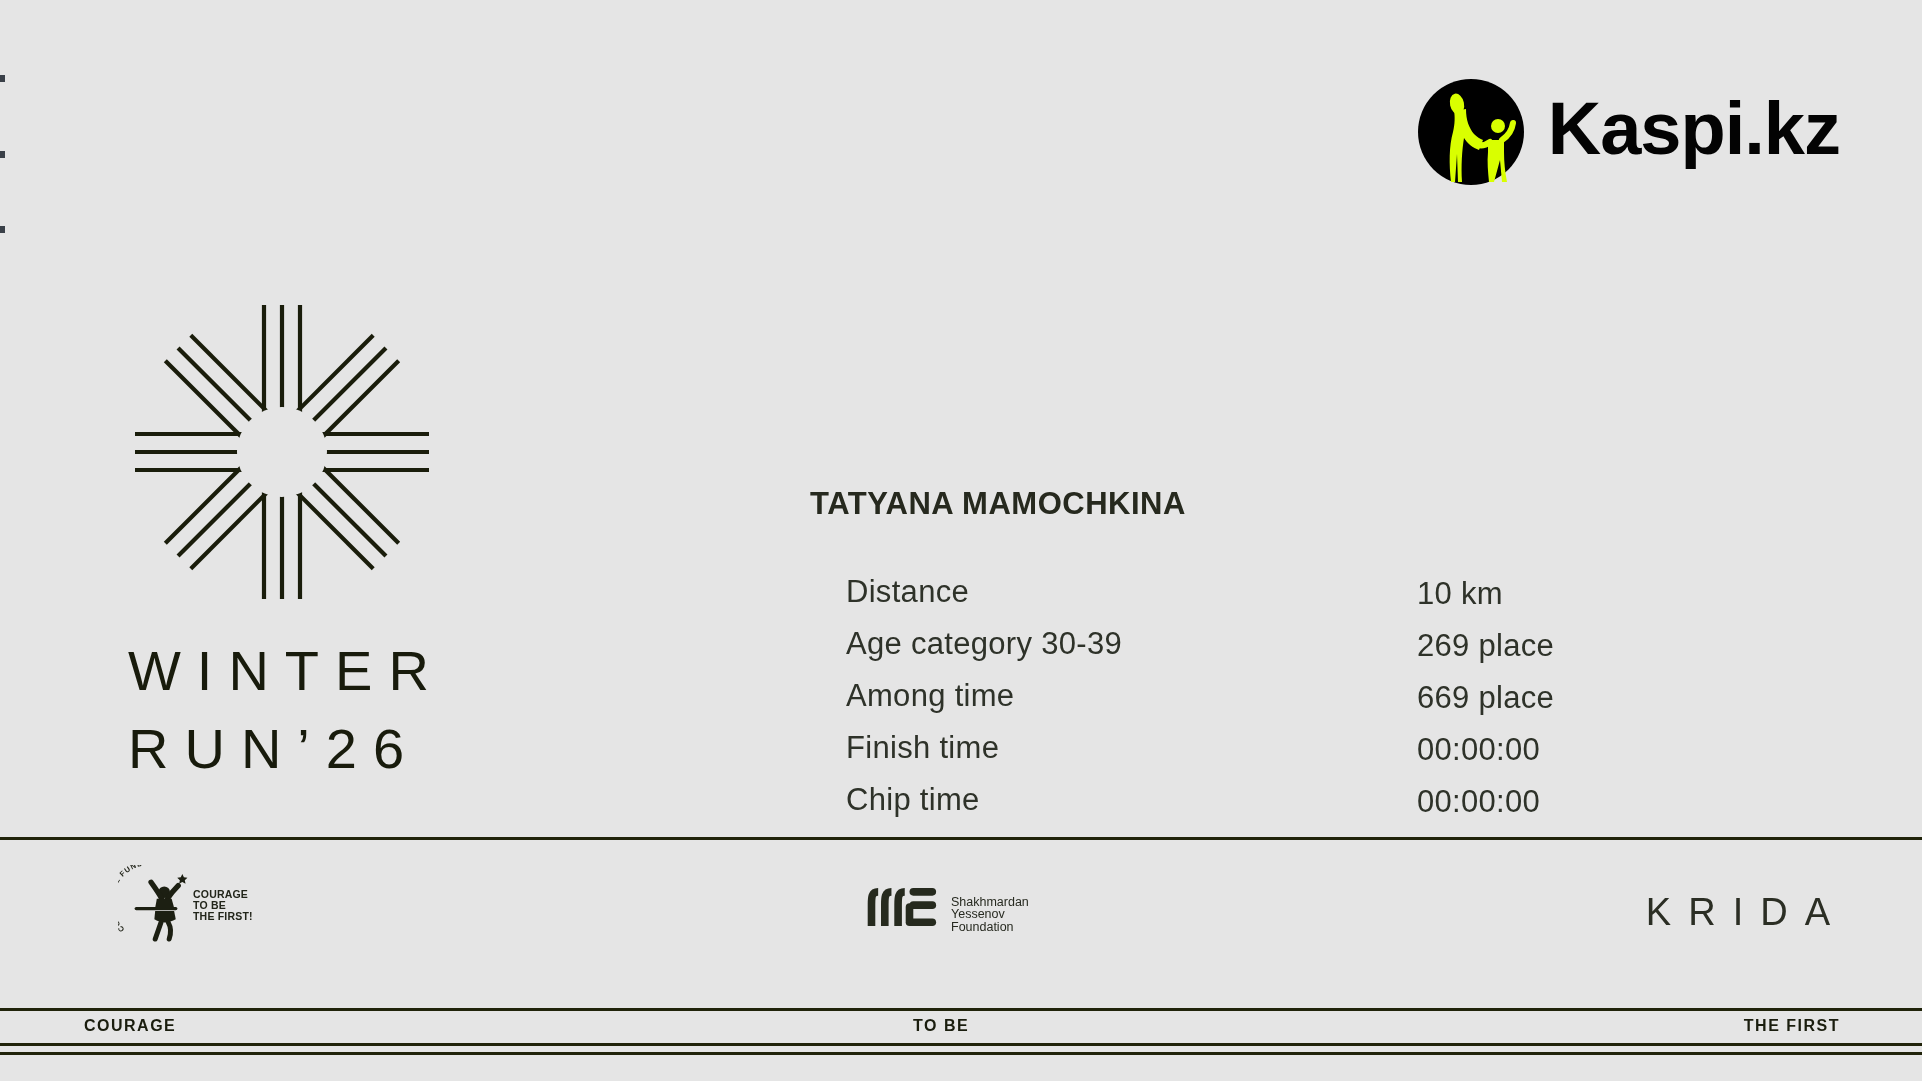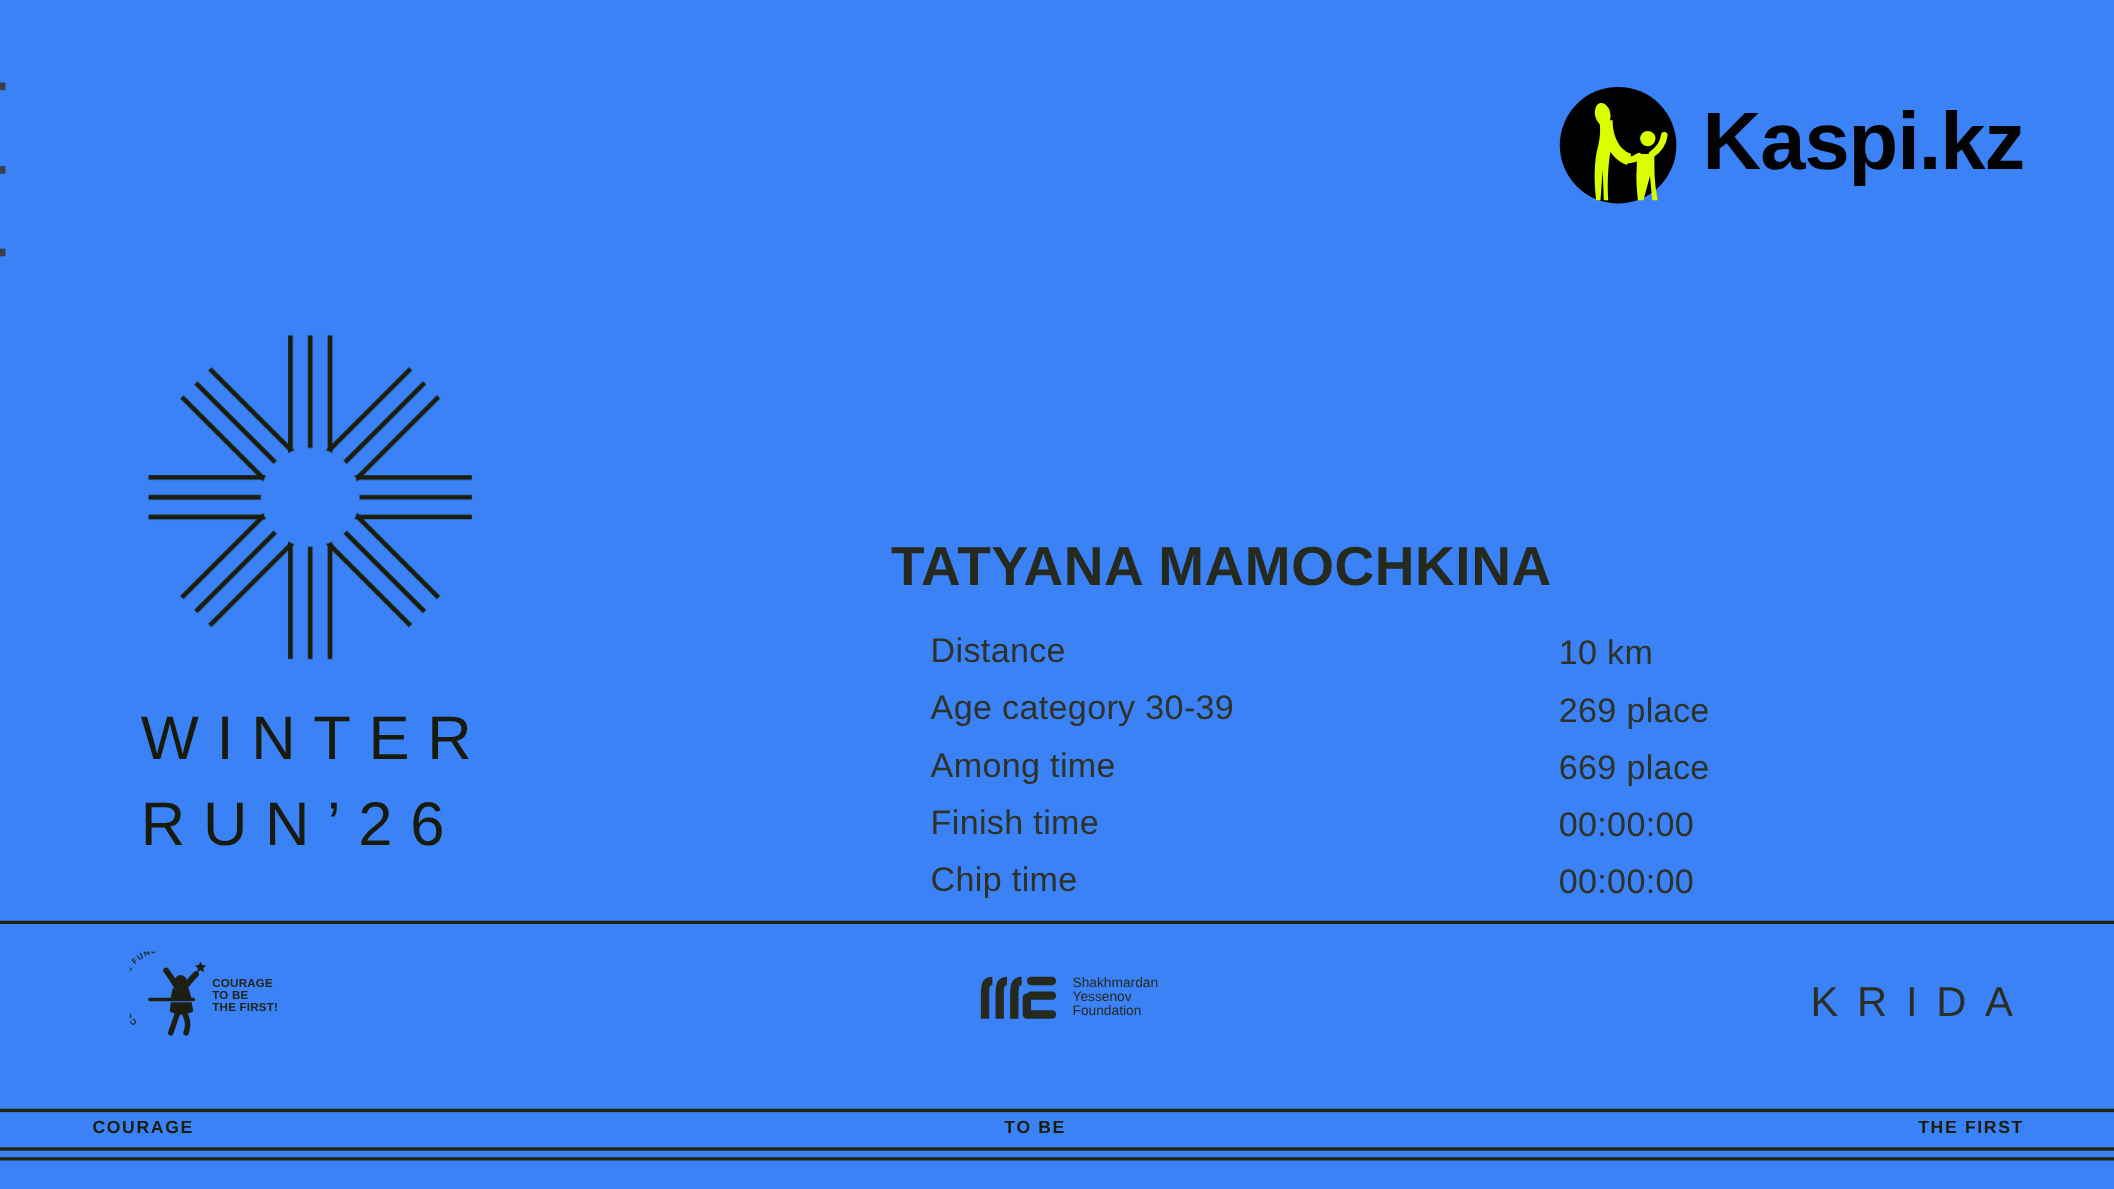--- a/index.html
+++ b/index.html
@@ -1,19 +1,19 @@
 <!DOCTYPE html>
 <html><head>
 <meta charset="utf-8">
 <style>
   html,body{margin:0;padding:0;}
   body{background:#D9FF00;}
   .page{
     position:relative;width:1922px;height:1081px;overflow:hidden;
-    background:#3b82f6;color:#1B1E0B;
+    background:#e5e5e5;color:#1B1E0B;
     font-family:"Liberation Sans",sans-serif;
   }
   
   .edge-tick{position:absolute;left:0;width:5px;height:7px;background:#3A4048;}
   .edge-tick.t1{top:75px;} .edge-tick.t2{top:151px;} .edge-tick.t3{top:226px;}
 
   
   .kaspi{position:absolute;top:78px;right:82px;display:flex;align-items:center;gap:22px;}
   .kaspi-icon svg{display:block;}
   .kaspi-word{font-size:74px;font-weight:bold;color:#030303;letter-spacing:-1px;line-height:1;padding-bottom:10px;}
@@ -28,40 +28,40 @@
   
   .star{position:absolute;left:134px;top:304px;}
   .event-name{
     position:absolute;left:128px;top:632px;
     font-size:56px;line-height:78px;letter-spacing:16px;color:#181B0C;white-space:pre;
   }
 
   
   .recipient{
     position:absolute;left:810px;top:486px;
-    font-size:50px;font-weight:bold;letter-spacing:0.5px;color:#26291E;white-space:nowrap;
+    font-size:31px;font-weight:bold;letter-spacing:0.5px;color:#26291E;white-space:nowrap;
   }
   .results{position:absolute;left:846px;top:574px;width:790px;}
   .result-row{position:relative;height:52px;font-size:31px;color:#2E3229;letter-spacing:0.3px;}
   .result-value{position:absolute;left:571px;top:2px;}
 
   
   .rule{position:absolute;left:0;width:1922px;background:#20230A;}
   .rule-main{top:837px;height:3px;}
   .rule-f1{top:1008px;height:3px;}
   .rule-f2{top:1043px;height:3px;}
   .rule-f3{top:1052px;height:3px;}
 
   
   .cf-badge{position:absolute;left:118px;top:865px;}
   .cf-motto{
     position:absolute;left:193px;top:889px;
     font-size:10.5px;line-height:11px;font-weight:600;letter-spacing:0.2px;color:#22251A;
   }
-  .ye{position:absolute;left:886px;top:886px;display:flex;gap:13px;align-items:flex-start;}
+  .ye{position:absolute;left:862px;top:886px;display:flex;gap:13px;align-items:flex-end;}
   .ye-text{font-size:12.5px;line-height:12.8px;font-weight:500;color:#272A20;margin-top:1px;}
   .krida{
     position:absolute;top:891px;right:75px;
     font-size:38px;font-weight:400;letter-spacing:17px;color:#2B2E24;white-space:nowrap;
   }
 
   
   .footer-label{
     position:absolute;top:1017px;font-size:16px;font-weight:600;
     letter-spacing:1.5px;color:#1A1D0E;white-space:nowrap;

